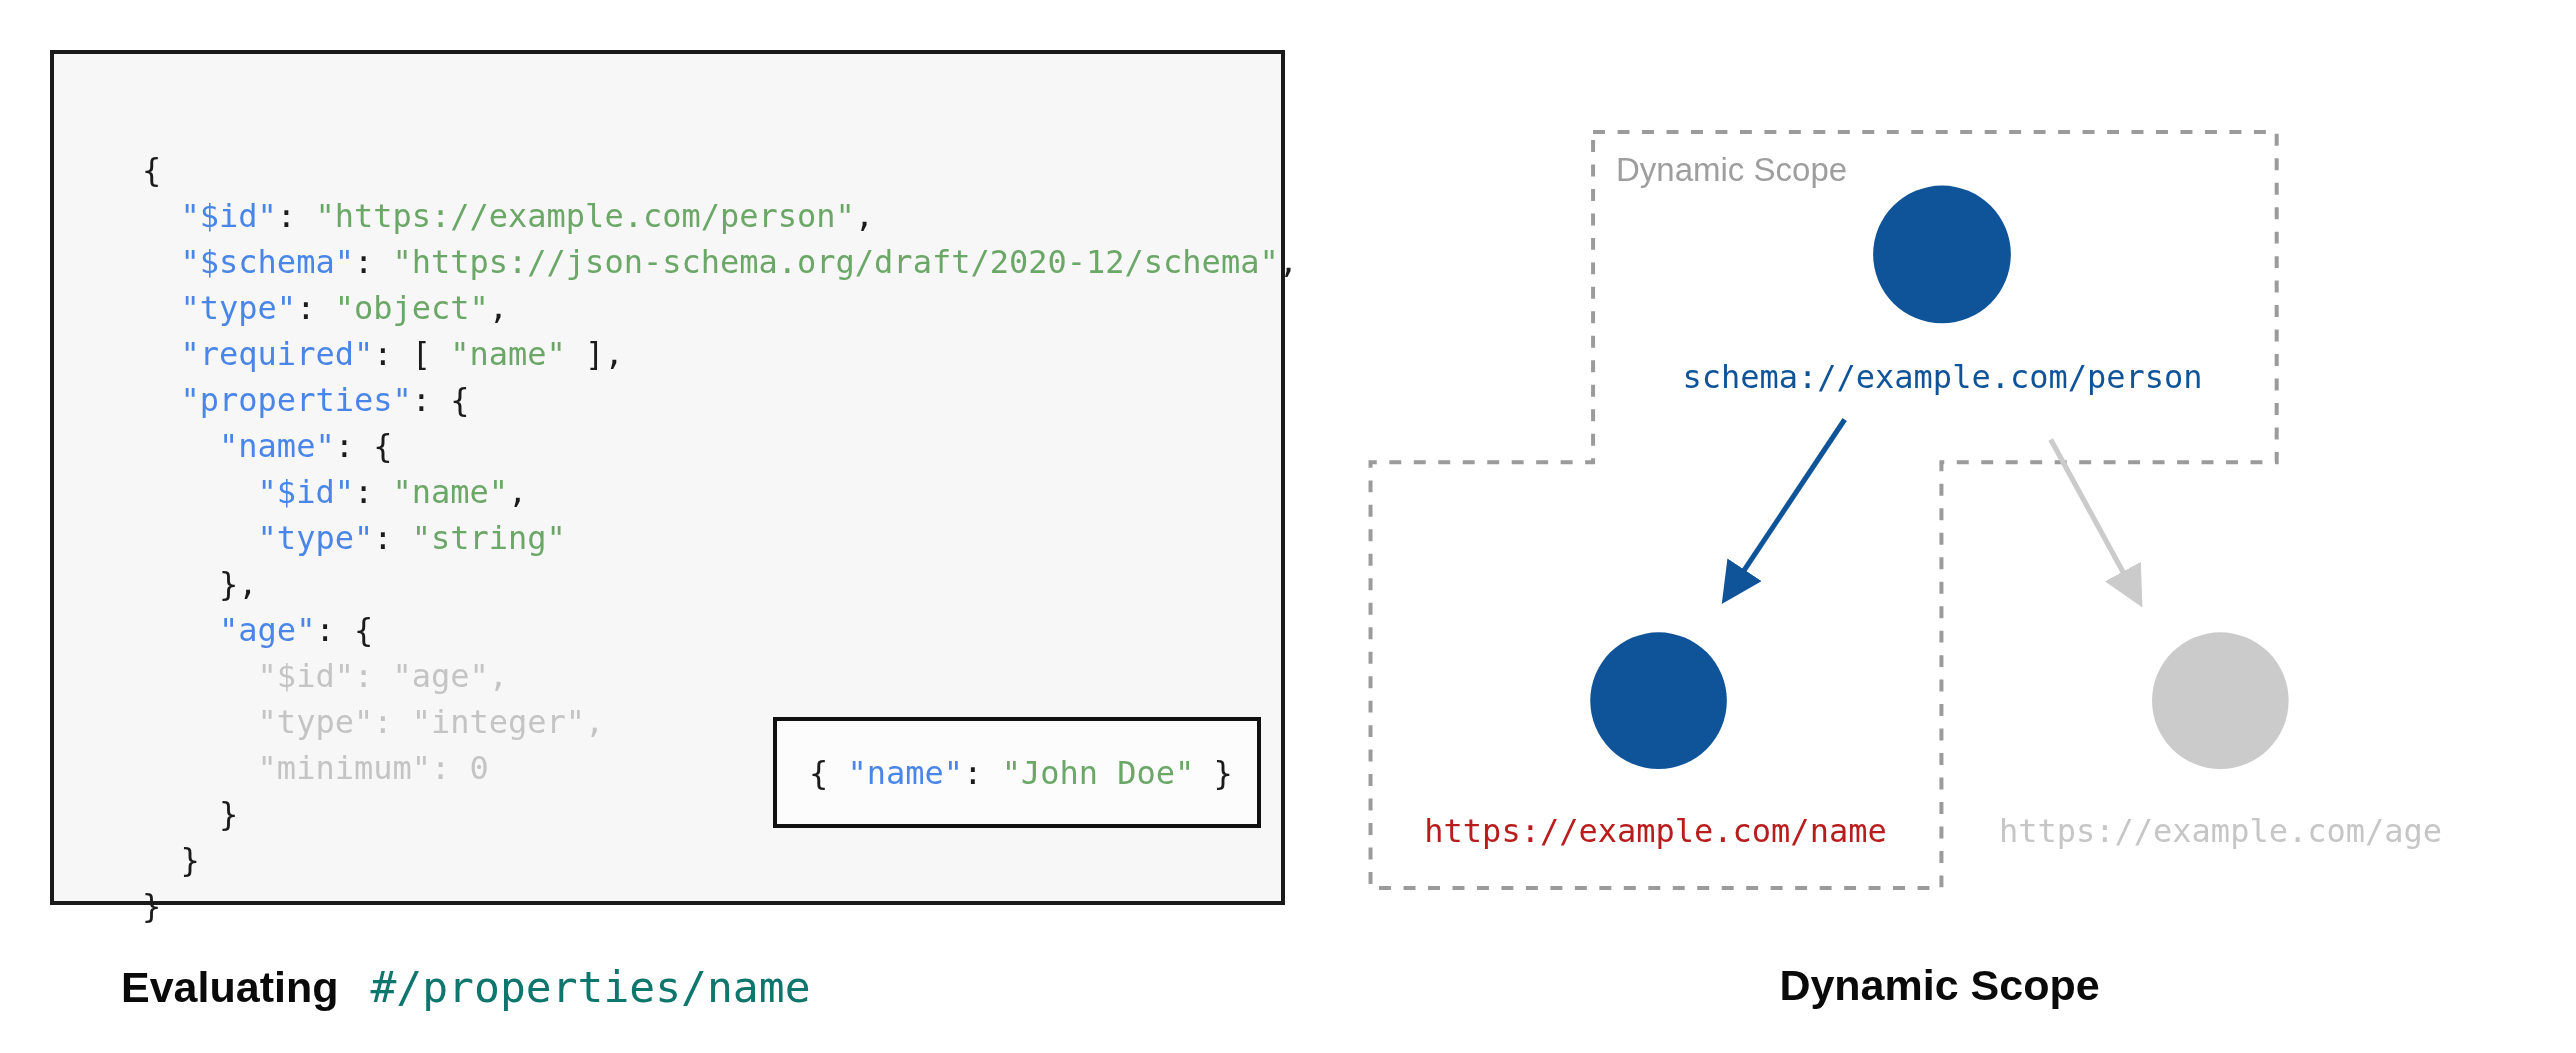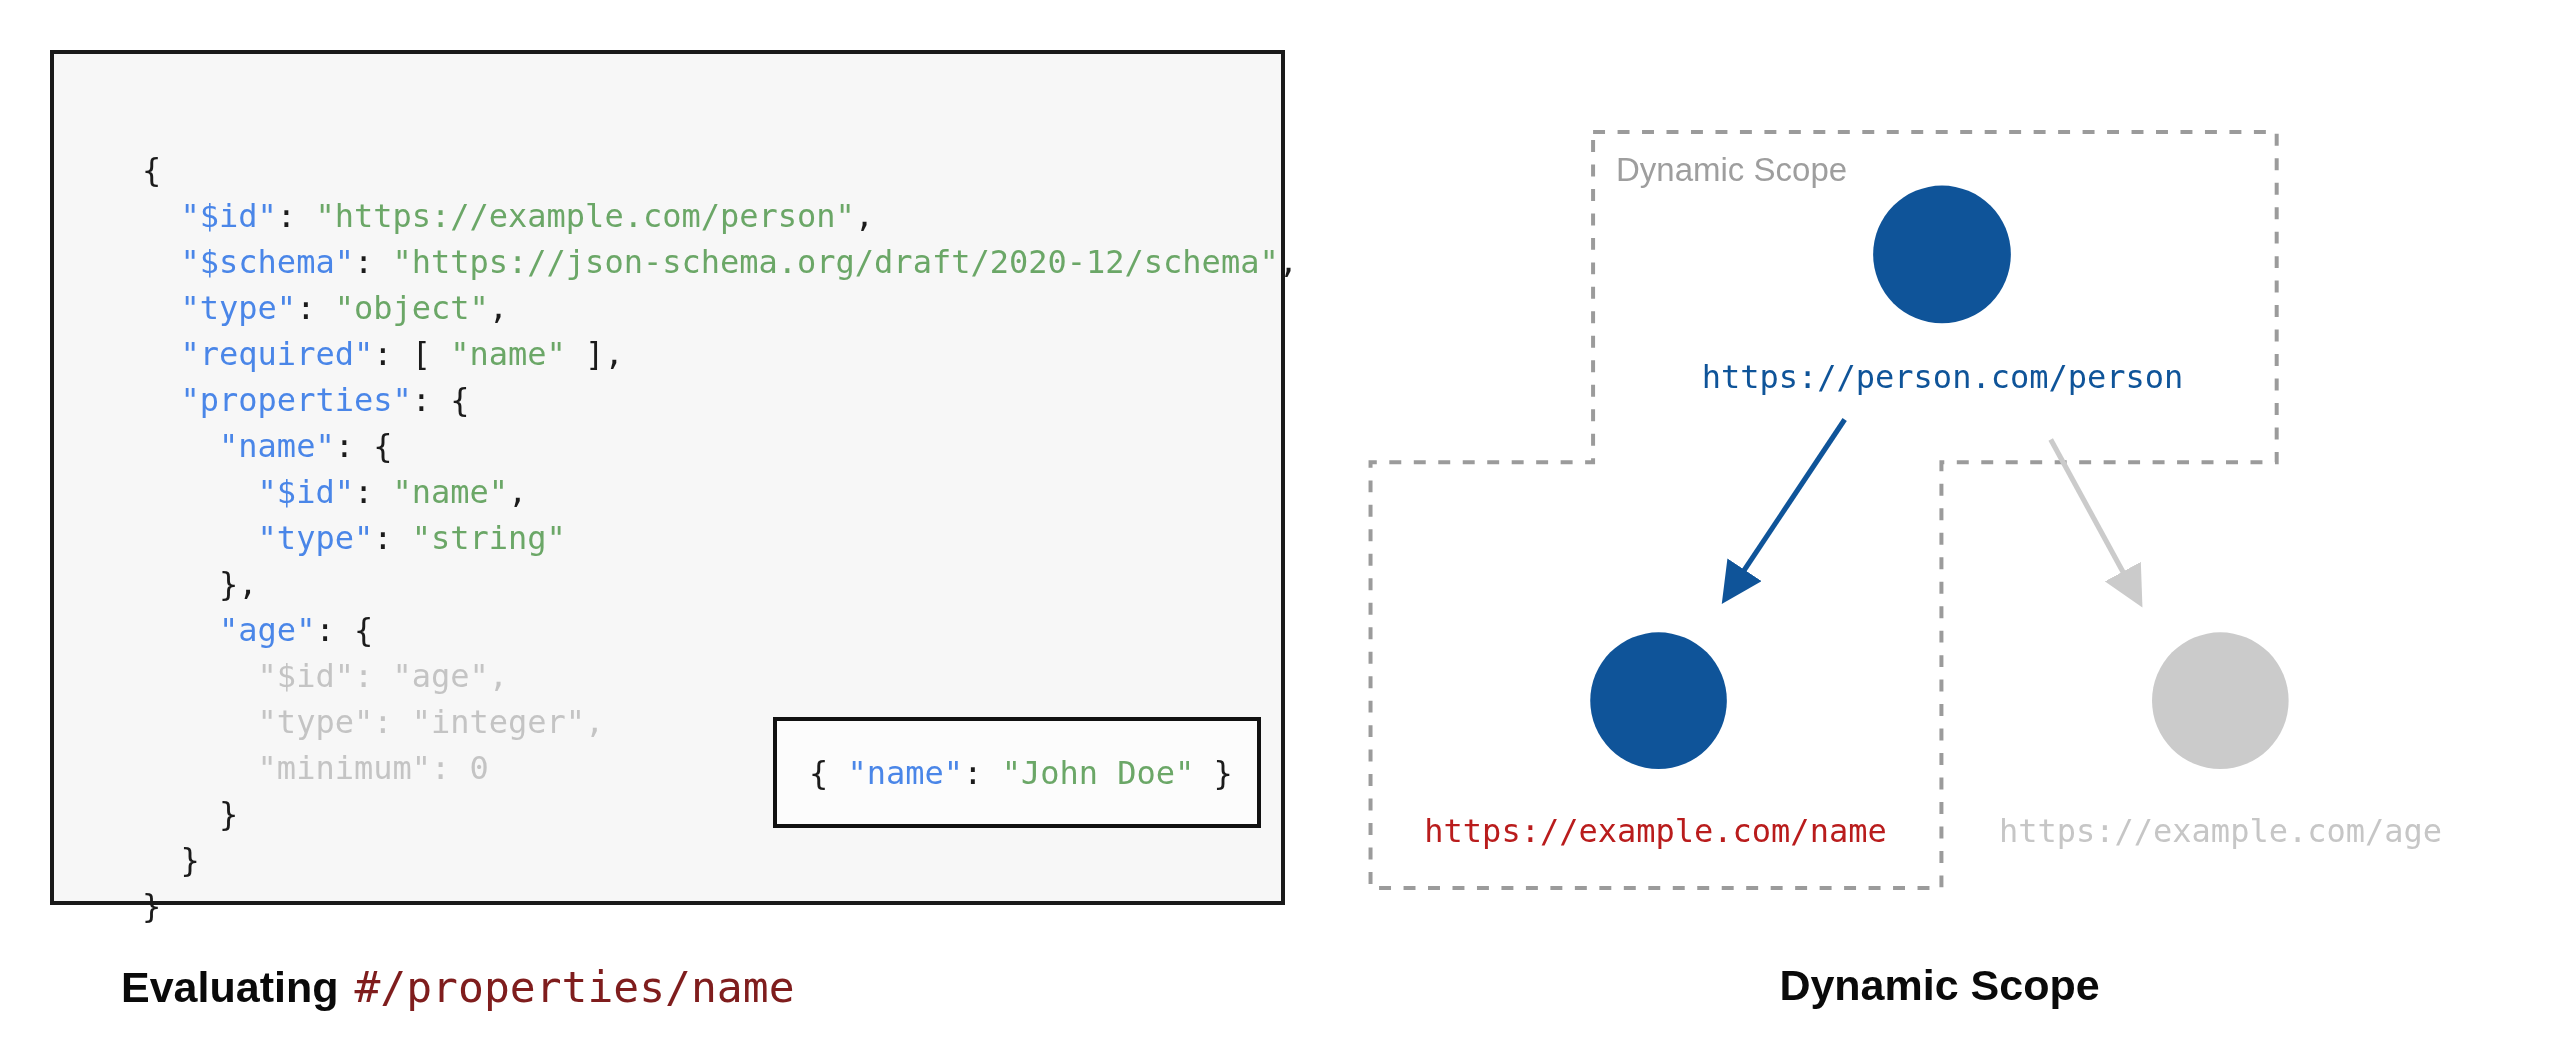--- a/index.html
+++ b/index.html
@@ -25,24 +25,24 @@
     position:absolute;left:719px;top:663px;width:488px;height:111px;
     border:4.6px solid #111111;background:#fcfcfc;box-sizing:border-box;
     display:flex;align-items:center;padding-left:32px;
     font-family:"DejaVu Sans Mono","Liberation Mono",monospace;font-size:32px;white-space:pre;
   }
   .instance-label{
     position:absolute;left:724px;top:798px;width:479px;text-align:center;
     font-size:36px;font-weight:bold;color:#111111;
   }
   .caption-left{
-    position:absolute;left:121px;top:962px;display:flex;align-items:baseline;gap:16px;
+    position:absolute;left:121px;top:962px;display:flex;align-items:baseline;gap:32px;
   }
   .caption-left .cap-bold{font-size:43px;font-weight:bold;color:#0a0a0a;}
-  .caption-left .cap-mono{font-family:"DejaVu Sans Mono","Liberation Mono",monospace;font-size:43px;color:#7f1d1d;}
+  .caption-left .cap-mono{font-family:"DejaVu Sans Mono","Liberation Mono",monospace;font-size:43px;color:#0f766e;}
 
   
   svg.diagram{position:absolute;left:0;top:0;}
   .scope-dash{fill:none;stroke:#9b9b9b;stroke-width:7;stroke-dasharray:21 22;}
   .node-blue{fill:#0f5499;}
   .node-gray{fill:#cbcbcb;}
   .edge-blue{stroke:#0f5499;stroke-width:9;fill:none;}
   .edge-gray{stroke:#cbcbcb;stroke-width:9;fill:none;}
 
   .scope-label{
@@ -91,18 +91,18 @@
   <line class="edge-blue" x1="3240" y1="737" x2="3030" y2="1052" marker-end="url(#arrowBlue)"></line>
   <line class="edge-gray" x1="3602" y1="772" x2="3758" y2="1058" marker-end="url(#arrowGray)"></line>
 
   <circle class="node-blue" cx="3411" cy="447" r="121"></circle>
   <circle class="node-blue" cx="2913" cy="1231" r="120"></circle>
   <circle class="node-gray" cx="3900" cy="1231" r="120"></circle>
 </svg>
 
 <div class="scope-label">Dynamic Scope</div>
 
-<div class="node-url url-person">https://person.com/person</div>
+<div class="node-url url-person">schema://example.com/person</div>
 <div class="node-url url-name">https://example.com/name</div>
 <div class="node-url url-age">https://example.com/age</div>
 
 <div class="caption-right">Dynamic Scope</div>
 
 
 </body></html>

